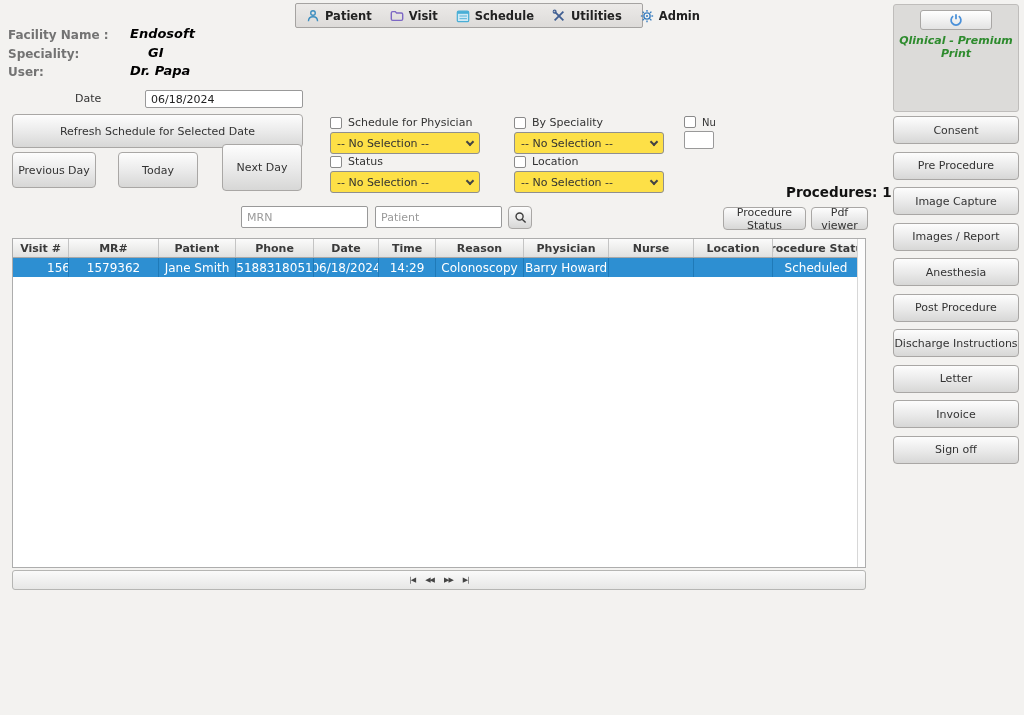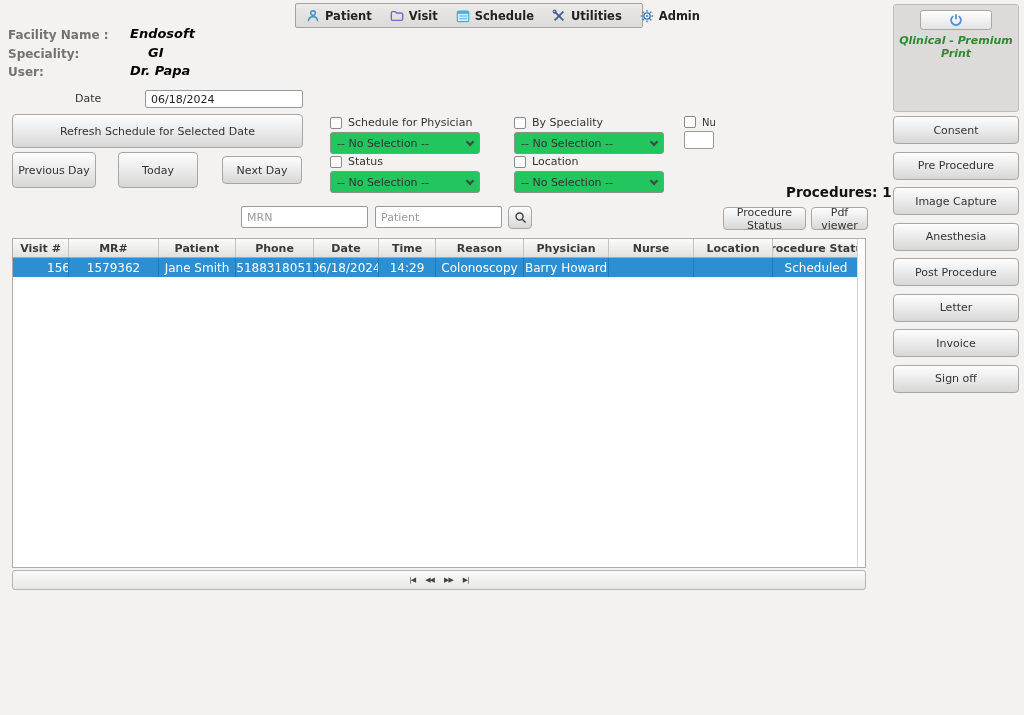--- a/index.html
+++ b/index.html
@@ -45,21 +45,21 @@
 
   .text-input {
     background:#fff; border:1px solid #999;
     border-radius:2px; font-size:11px; color:#222;
     padding:0 5px; font-family:inherit;
   }
   .text-input::placeholder { color:#9a9a9a; }
 
   
   .select {
-    background:#22c55e; border:1px solid #8f8f8f; border-radius:3px;
+    background:#fde047; border:1px solid #8f8f8f; border-radius:3px;
     display:flex; align-items:center; justify-content:space-between;
     padding:10px 6px; font-size:11px; color:#333; cursor:pointer;
   }
   .chev {
     width:6px; height:6px; margin-left:4px; margin-top:-3px;
     border-right:2px solid #444; border-bottom:2px solid #444;
     transform:rotate(45deg); display:inline-block;
   }
   .checkbox {
     width:12px; height:12px; background:#fff;
@@ -183,21 +183,21 @@
 <div class="abs info-value" style="left:148px;top:45px;">GI</div>
 <div class="abs info-label" style="left:8px;top:65px;">User:</div>
 <div class="abs info-value" style="left:130px;top:63px;">Dr. Papa</div>
 
 <div class="abs small-label" style="left:75px;top:92px;">Date</div>
 <input class="abs text-input" style="left: 145px; top: 90px; width: 158px; height: 18px;" value="06/18/2024">
 
 <button class="abs btn" style="left:12px;top:114px;width:291px;height:34px;">Refresh Schedule for Selected Date</button>
 <button class="abs btn" style="left:12px;top:152px;width:84px;height:36px;">Previous Day</button>
 <button class="abs btn" style="left:118px;top:152px;width:80px;height:36px;">Today</button>
-<button class="abs btn" style="left:222px;top:156px;width:80px;height:28px;">Next Day</button>
+<button class="abs btn" style="left:222px;top:144px;width:80px;height:47px;">Next Day</button>
 
 <div class="abs cb-row" style="left:330px;top:116px;">
   <span class="checkbox"></span>
   <span>Schedule for Physician</span>
 </div>
 <div class="abs select" style="left:330px;top:132px;width:150px;height:18px;">
   <span>-- No Selection --</span>
     <span class="chev"></span>
 </div>
 <div class="abs cb-row" style="left:330px;top:155px;">
@@ -289,18 +289,20 @@
       <path d="M4.8 3.6 A5.6 5.6 0 1 0 11.2 3.6" fill="none" stroke="#4a90d9" stroke-width="2"></path>
     </svg>
   </div>
   <div class="brand">Qlinical - Premium Print</div>
 </div>
 
 <div class="abs side-buttons">
   <button class="btn">Consent</button>
   <button class="btn">Pre Procedure</button>
   <button class="btn">Image Capture</button>
+  <button class="btn">Images / Report</button>
   <button class="btn">Anesthesia</button>
   <button class="btn">Post Procedure</button>
+  <button class="btn">Discharge Instructions</button>
   <button class="btn">Letter</button>
   <button class="btn">Invoice</button>
   <button class="btn">Sign off</button>
 </div>
 
 </body></html>

